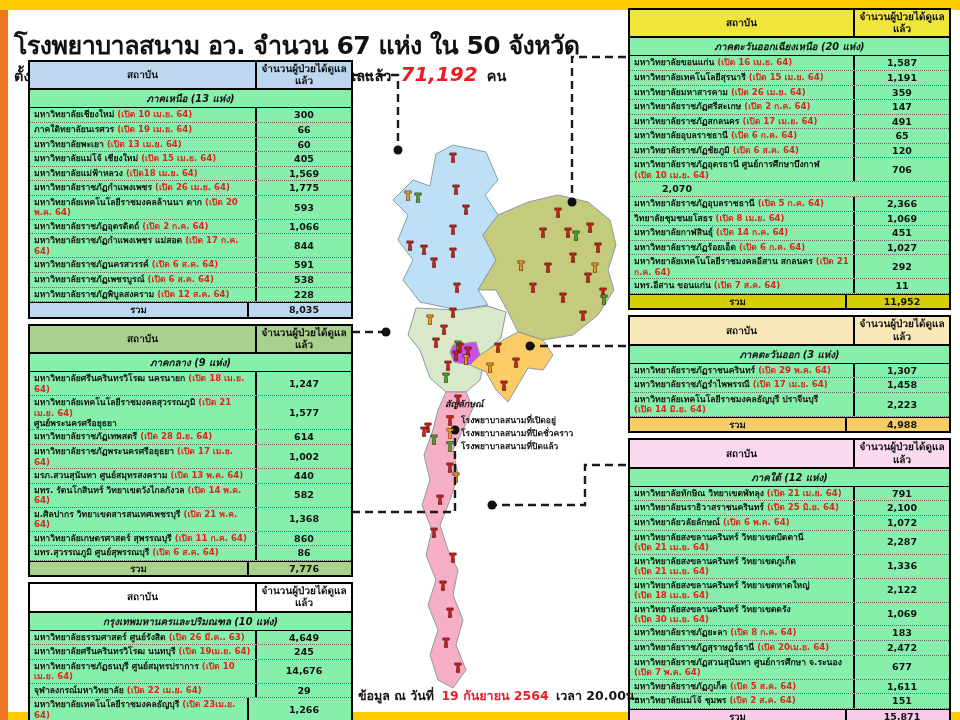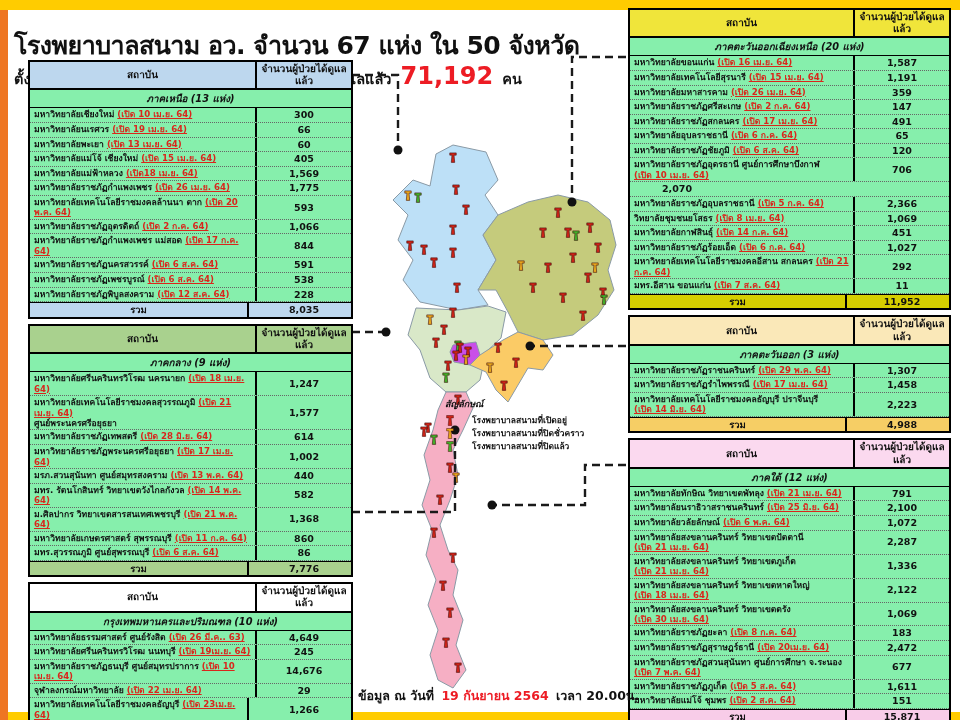--- a/index.html
+++ b/index.html
@@ -9,44 +9,44 @@
     font-family:"DejaVu Sans","Liberation Sans",sans-serif;
     font-weight:700;color:#111;
   }
   .topbar{position:absolute;left:0;top:0;width:960px;height:10px;background:#ffcc00;}
   .leftbar{position:absolute;left:0;top:10px;width:8px;height:710px;background:#ee7623;}
   .bottombar{position:absolute;left:8px;top:712px;width:952px;height:8px;background:#ffcc00;}
 
   .titleblock{position:absolute;left:14px;top:4px;width:600px;line-height:1.1;margin-top:28px;}
   .title-main{font-size:25px;letter-spacing:-0.5px;}
   .title-sub{font-size:14.5px;margin-top:3px;}
-  .big-red{color:#ed1c24;font-size:24px;padding:0 4px;}
+  .big-red{color:#ed1c24;font-size:20px;padding:0 4px;font-style:italic;}
 
   .col{position:absolute;}
   #col-left{left:28px;top:60px;width:325px;}
   #col-right{left:628px;top:8px;width:323px;}
 
   .rtable{border:2px solid #000;background:#86efac;margin-bottom:5px;}
   .trow{display:flex;align-items:stretch;border-bottom:1px dotted #666;}
   .trow:last-child{border-bottom:none;gap:8px;}
   .cell{padding:1px 4px;line-height:1.22;}
   .namecell{flex:1;border-right:2px solid #000;font-size:8.6px;}
   .valcell{width:86px;display:flex;align-items:center;justify-content:center;
            text-align:center;font-size:9.5px;}
   .thead{border-bottom:2px solid #000;}
   .thead .cell{font-size:10px;display:flex;align-items:center;justify-content:center;text-align:center;}
   .section-row{border-bottom:1.5px solid #000;text-align:center;
                font-style:italic;font-size:9.8px;padding:1px 2px;}
   .total-row{border-top:1.5px solid #000;}
   .total-row .namecell{display:flex;align-items:center;justify-content:center;font-size:9.5px;}
-  .date{color:#d9261c;text-decoration:underline;}
+  .date{color:#d9261c;}
 
   .legendbox{position:absolute;left:445px;top:398px;width:185px;font-size:8.5px;line-height:1.5;}
   .legend-title{font-style:italic;font-size:9px;margin-bottom:2px;font-family:Liberation Serif, serif;}
-  .legend-item{display:flex;align-items:center;gap:16px;}
+  .legend-item{display:flex;align-items:center;gap:5px;}
 
   .footnote{position:absolute;left:358px;top:686px;font-size:12.5px;}
   .footnote .date-red{color:#ed1c24;padding:0 3px;}
 
   svg{display:block;}
   #mapsvg{position:absolute;left:358px;top:140px;}
   #connectors{position:absolute;left:0;top:0;pointer-events:none;}
   .region-shape{stroke:#8a9aa6;stroke-width:1;}
 </style>
 </head>
@@ -155,21 +155,21 @@
       <div class="trow thead" style="background: rgb(189, 215, 238);">
         <div class="cell namecell">สถาบัน</div>
         <div class="cell valcell">จำนวนผู้ป่วยได้ดูแลแล้ว</div>
       </div>
       <div class="section-row">ภาคเหนือ (13 แห่ง)</div>
       <div class="trow">
         <div class="cell namecell"><span>มหาวิทยาลัยเชียงใหม่ </span><span class="date">(เปิด 10 เม.ย. 64)</span></div>
         <div class="cell valcell">300</div>
       </div>
       <div class="trow">
-        <div class="cell namecell"><span>มหาวิทยาลัยนเรศวร </span><span class="date">(เปิด 19 เม.ย.  64)</span></div>
+        <div class="cell namecell"><span>ภาคใติทยาลัยนเรศวร </span><span class="date">(เปิด 19 เม.ย.  64)</span></div>
         <div class="cell valcell">66</div>
       </div>
       <div class="trow">
         <div class="cell namecell"><span>มหาวิทยาลัยพะเยา </span><span class="date">(เปิด 13 เม.ย. 64)</span></div>
         <div class="cell valcell">60</div>
       </div>
       <div class="trow">
         <div class="cell namecell"><span>มหาวิทยาลัยแม่โจ้  เชียงใหม่ </span><span class="date">(เปิด 15 เม.ย. 64)</span></div>
         <div class="cell valcell">405</div>
       </div>

